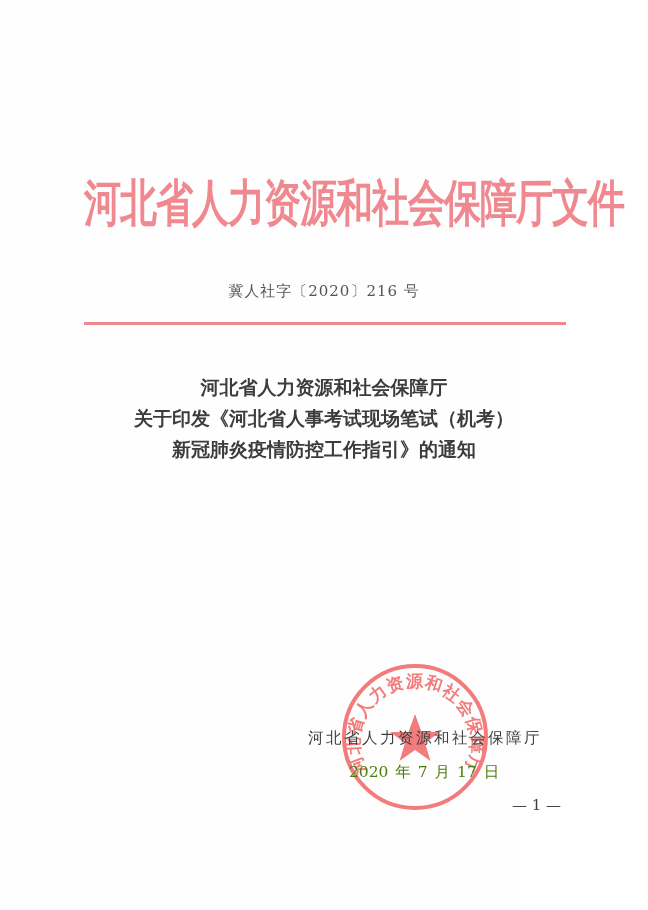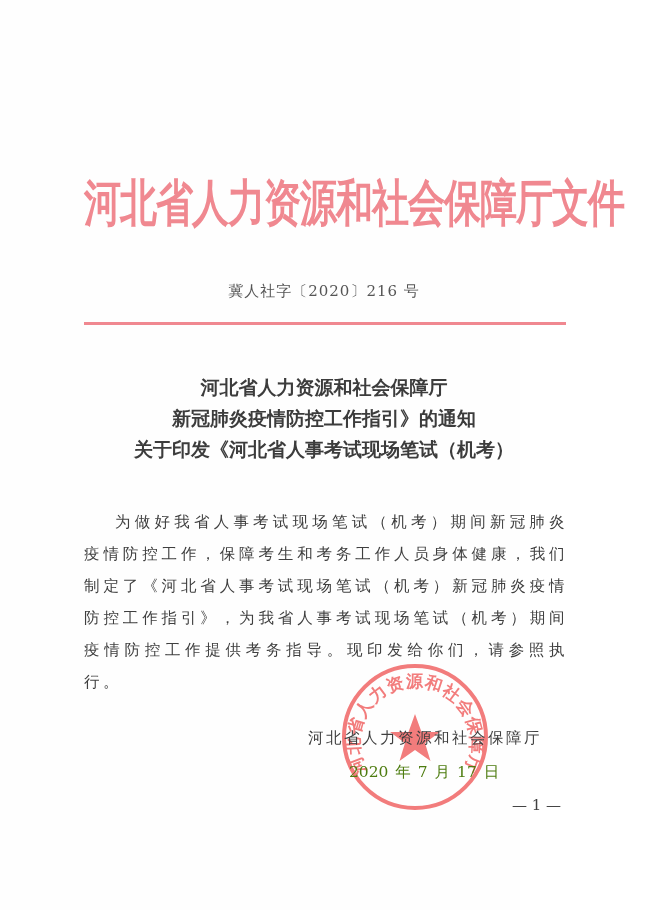--- a/index.html
+++ b/index.html
@@ -112,26 +112,25 @@
 <div class="page">
 
   <div class="masthead">河北省人力资源和社会保障厅文件</div>
 
   <div class="doc-number">冀人社字〔2020〕216 号</div>
 
   <div class="red-rule"></div>
 
   <div class="title">
     <div>河北省人力资源和社会保障厅</div>
+    <div>关于印发《河北省人事考试现场笔试（机考）</div>
     <div>新冠肺炎疫情防控工作指引》的通知</div>
-    <div>关于印发《河北省人事考试现场笔试（机考）</div>
   </div>
 
   <div class="body-text">
-    <p class="para">为做好我省人事考试现场笔试（机考）期间新冠肺炎疫情防控工作，保障考生和考务工作人员身体健康，我们制定了《河北省人事考试现场笔试（机考）新冠肺炎疫情防控工作指引》，为我省人事考试现场笔试（机考）期间疫情防控工作提供考务指导。现印发给你们，请参照执行。</p>
   </div>
 
   <svg class="seal" viewBox="0 0 150 150" xmlns="http://www.w3.org/2000/svg">
     <defs>
       <path id="sealArc" d="M 24,104 A 56,56 0 1,1 126,104"></path>
     </defs>
     <circle cx="75" cy="75" r="71" fill="none" stroke="#f06060" stroke-width="4"></circle>
     <text font-family="DejaVu Sans, sans-serif" font-size="17" font-weight="bold" fill="#f06060" letter-spacing="1">
       <textPath href="#sealArc" startOffset="50%" text-anchor="middle">河北省人力资源和社会保障厅</textPath>
     </text>

